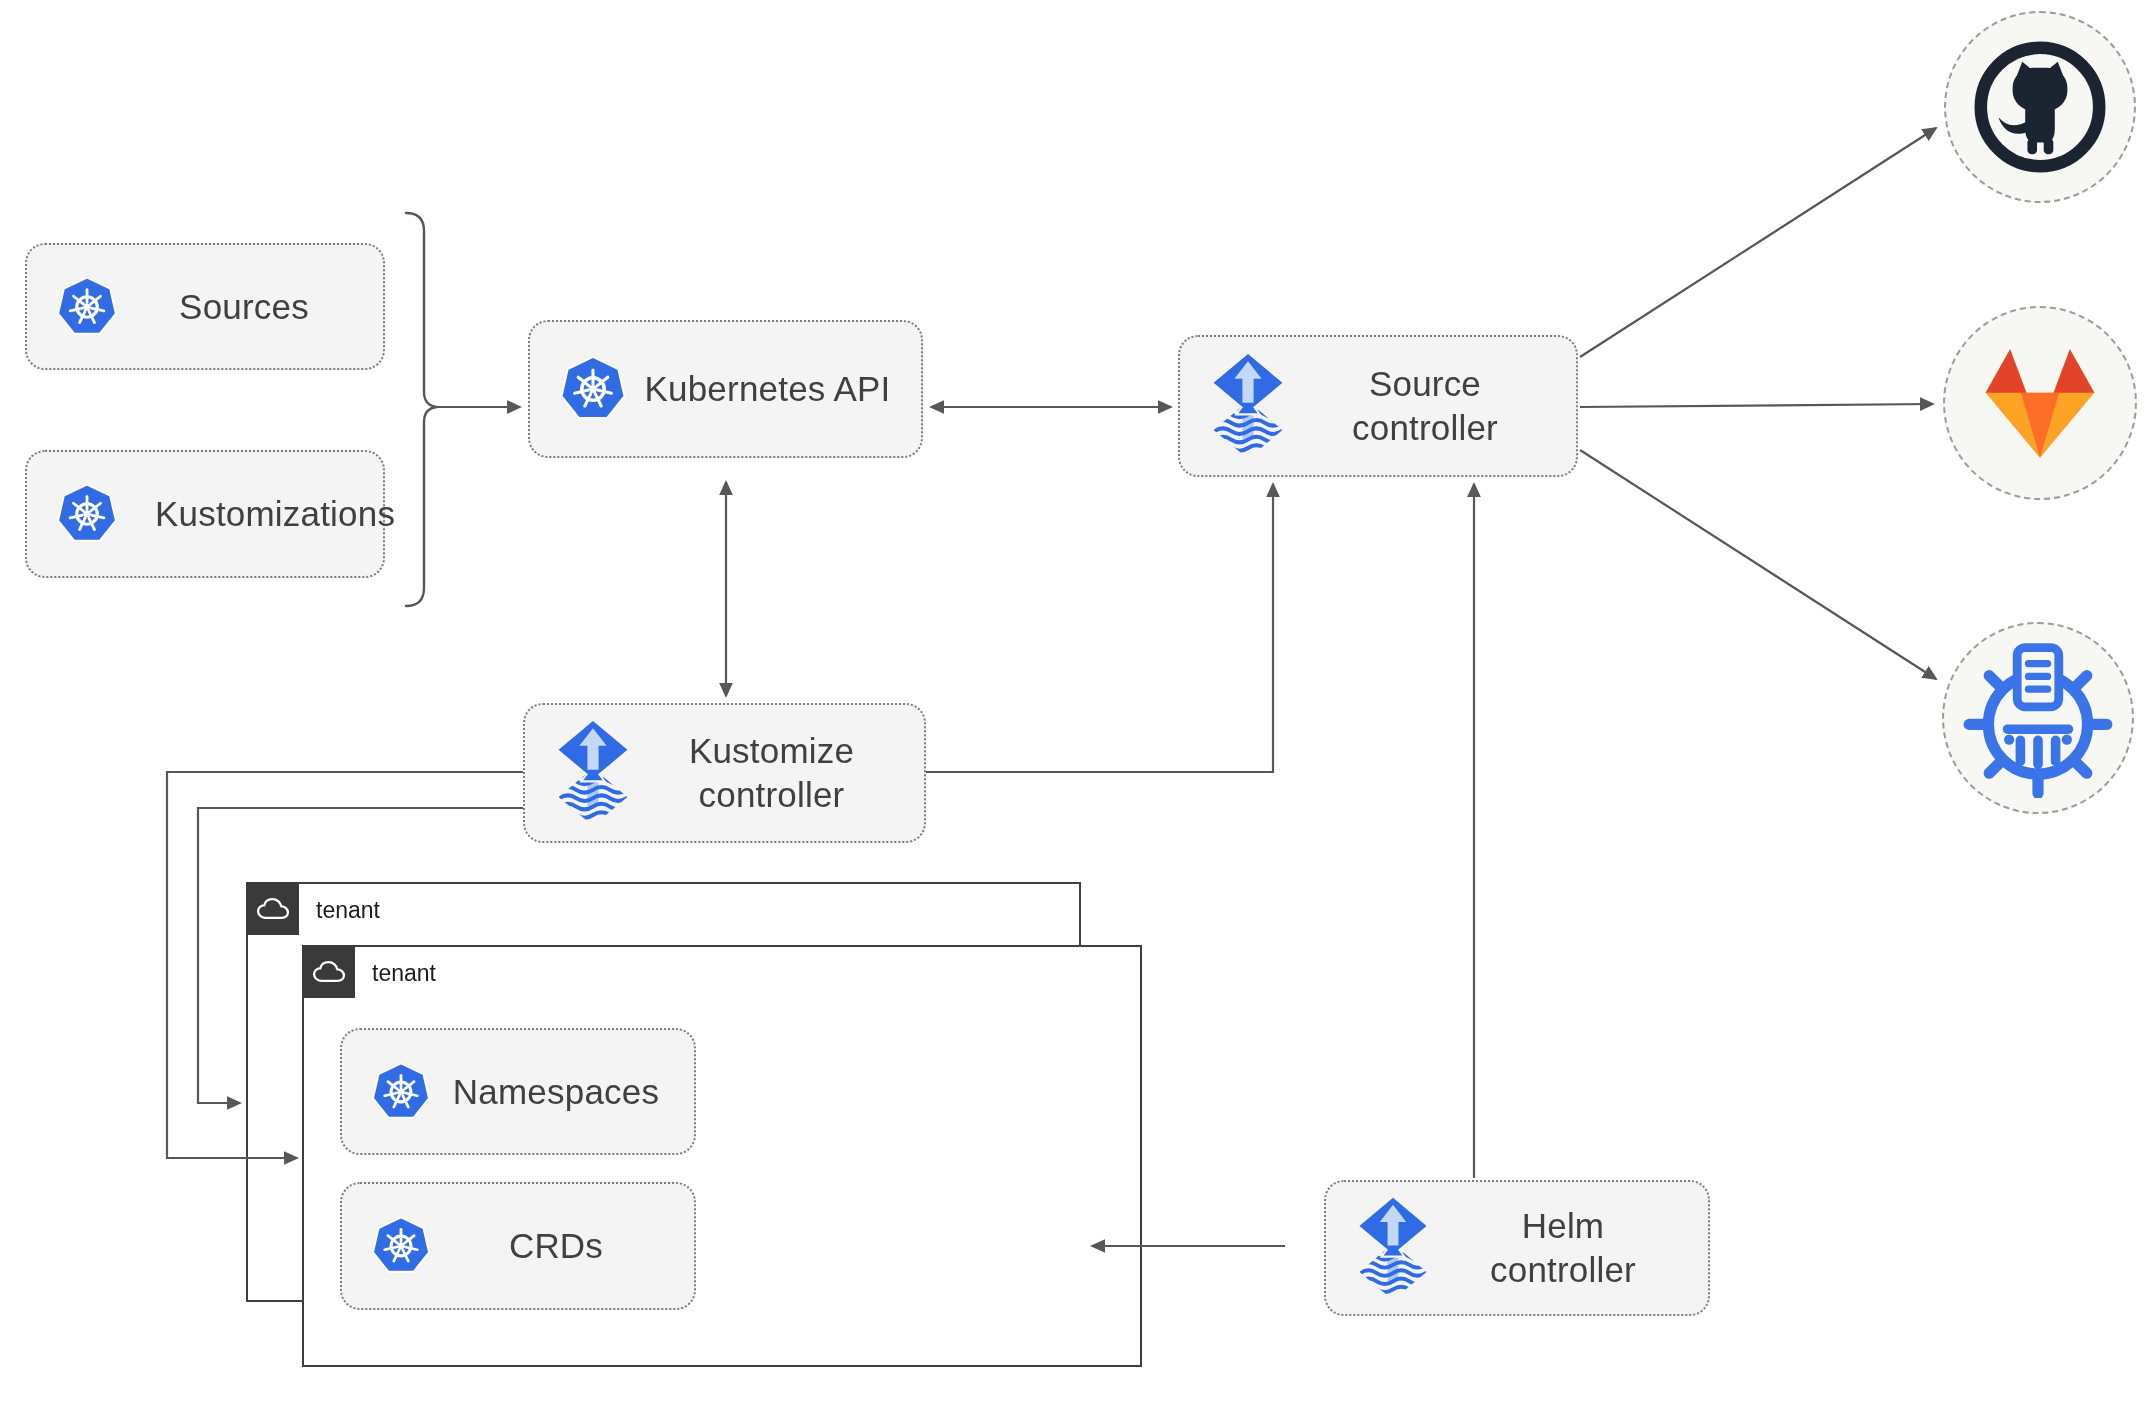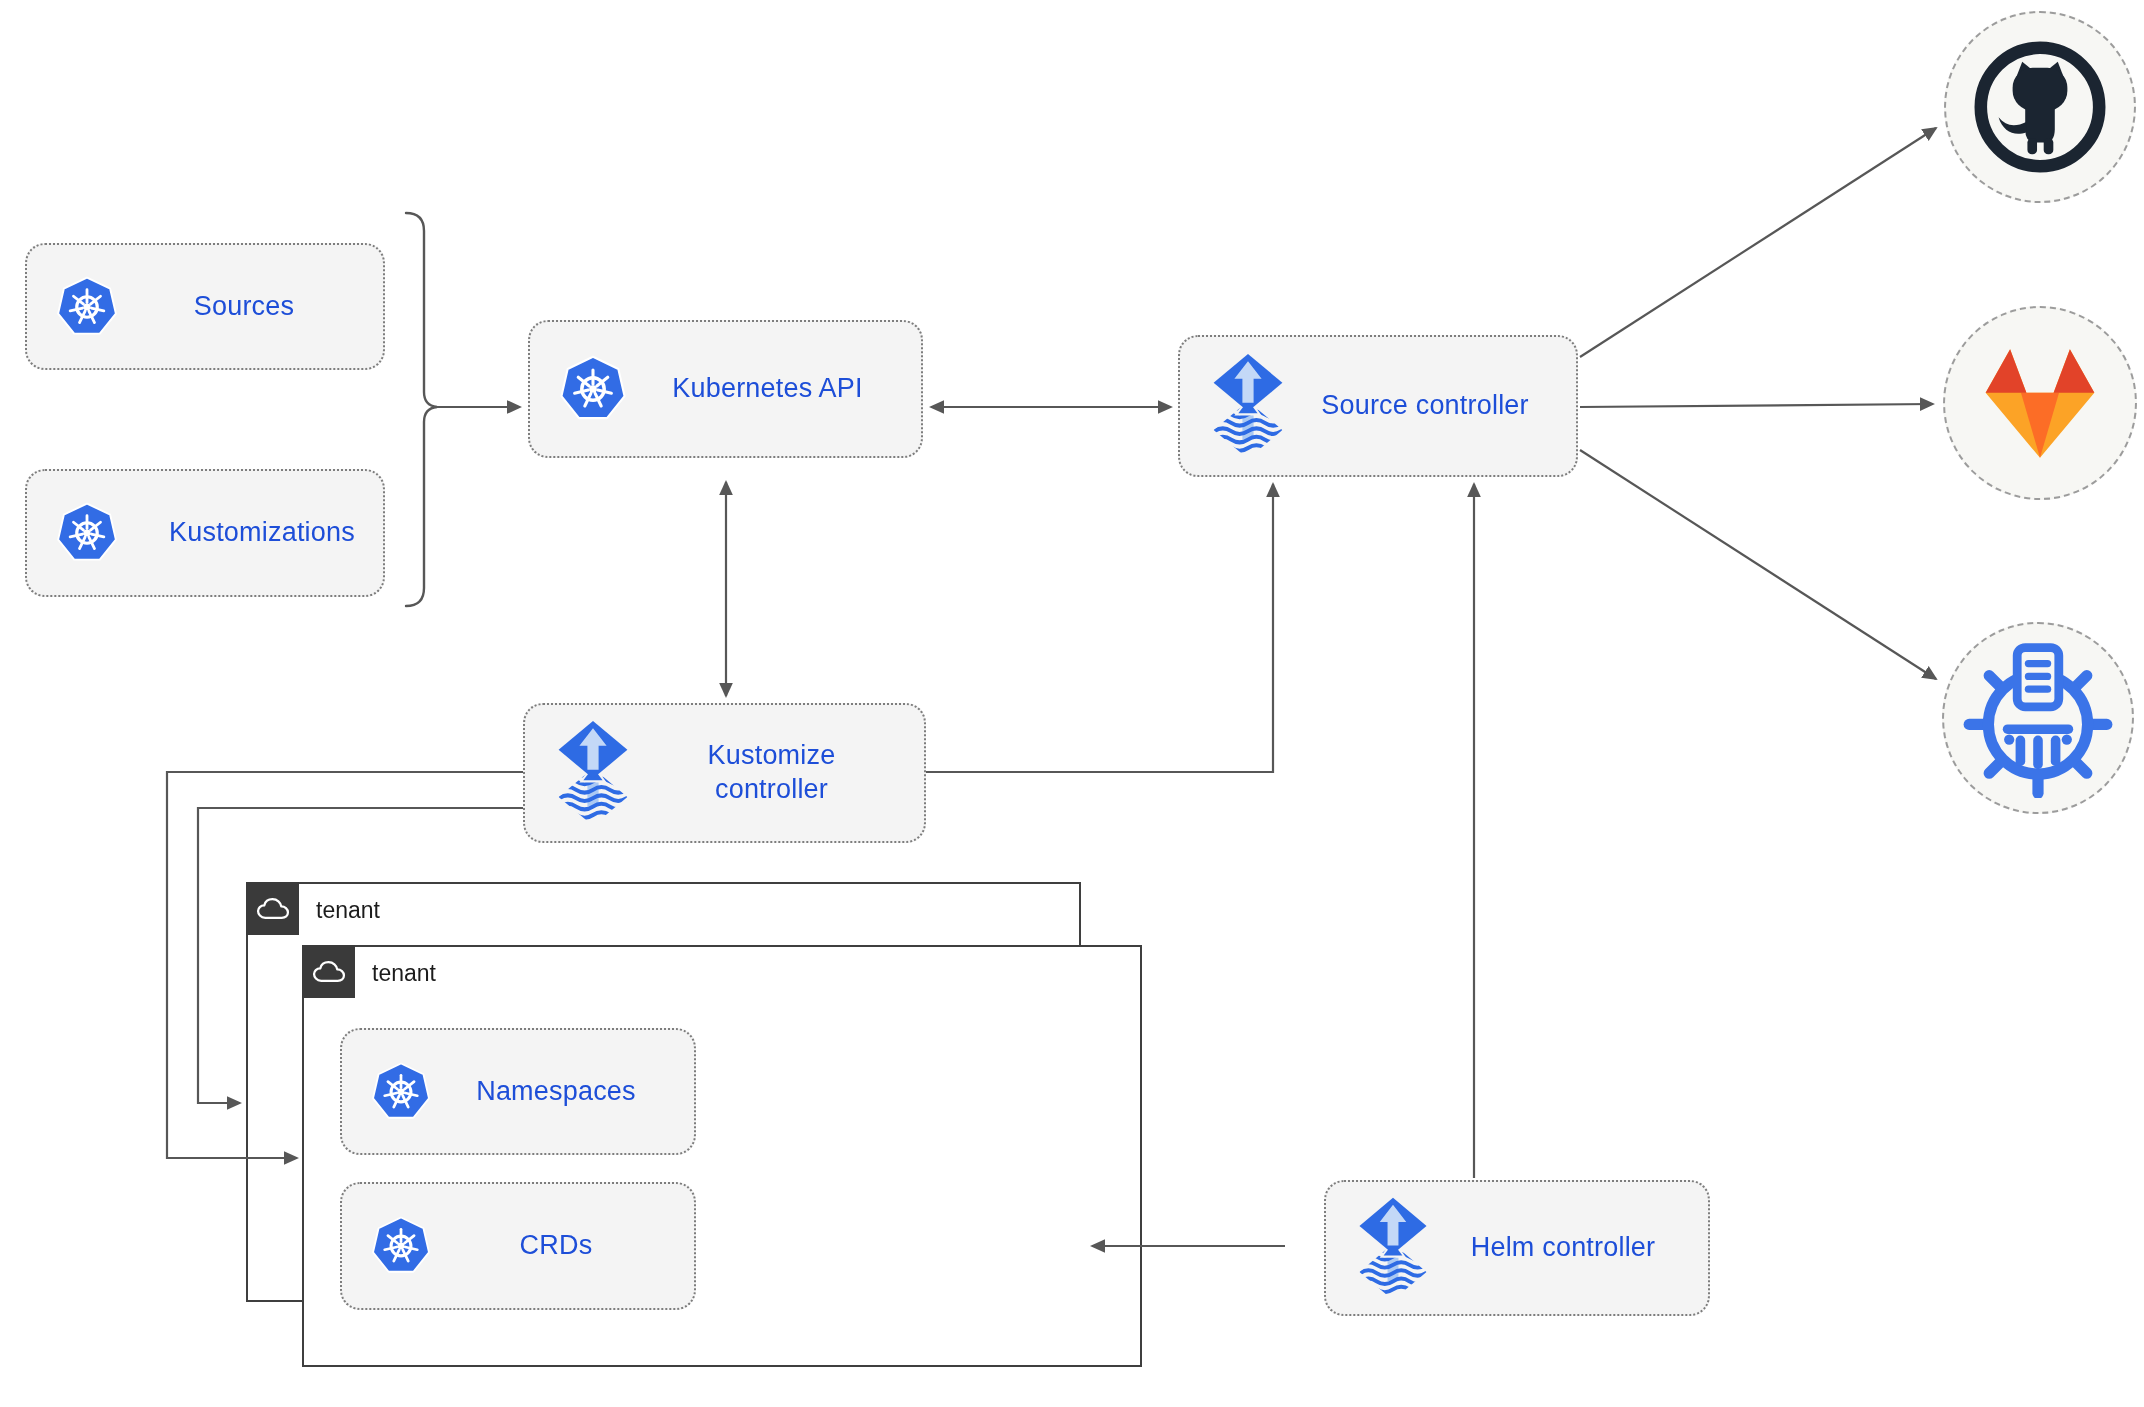--- a/index.html
+++ b/index.html
@@ -9,21 +9,21 @@
   }
   
   .node{
     position:absolute;display:flex;align-items:center;box-sizing:border-box;
     background:var(--c-node_fill,#f4f4f4);
     border:2px dotted var(--c-node_border,#7d7d7d);
     border-radius:20px;padding:0 14px 0 28px;
   }
   .node .ic{flex:0 0 auto;display:block;}
   .node .lbl{
-    flex:1;text-align:center;font-size:27px;line-height:1.25;color:#1d4ed8;
+    flex:1;text-align:center;font-size:35px;line-height:1.25;color:#404040;
     letter-spacing:.2px;
   }
   .node--ctrl .lbl{max-width:210px;margin:0 auto;}
   
   .tenant{
     position:absolute;box-sizing:border-box;background:#ffffff;
     border:2px solid var(--c-tenant_border,#3f3f3f);
   }
   .tenant-hd{
     position:absolute;left:-2px;top:-2px;width:53px;height:53px;
@@ -194,21 +194,21 @@
     <div class="tenant-lbl">tenant</div>
   </div>
 
   <div class="node" style="left:25px;top:243px;width:360px;height:127px;">
     <svg class="ic" viewBox="0 0 100 100" style="width:64px;height:64px">
         <use href="#sym-k8s"></use>
       </svg>
     <div class="lbl">Sources</div>
   </div>
 
-  <div class="node" style="left:25px;top:469px;width:360px;height:128px;gap:36px;">
+  <div class="node" style="left:25px;top:450px;width:360px;height:128px;gap:36px;">
     <svg class="ic" viewBox="0 0 100 100" style="width:64px;height:64px">
         <use href="#sym-k8s"></use>
       </svg>
     <div class="lbl">Kustomizations</div>
   </div>
 
   <div class="node" style="left:528px;top:320px;width:395px;height:138px;">
     <svg class="ic" viewBox="0 0 100 100" style="width:70px;height:70px">
         <use href="#sym-k8s"></use>
       </svg>

